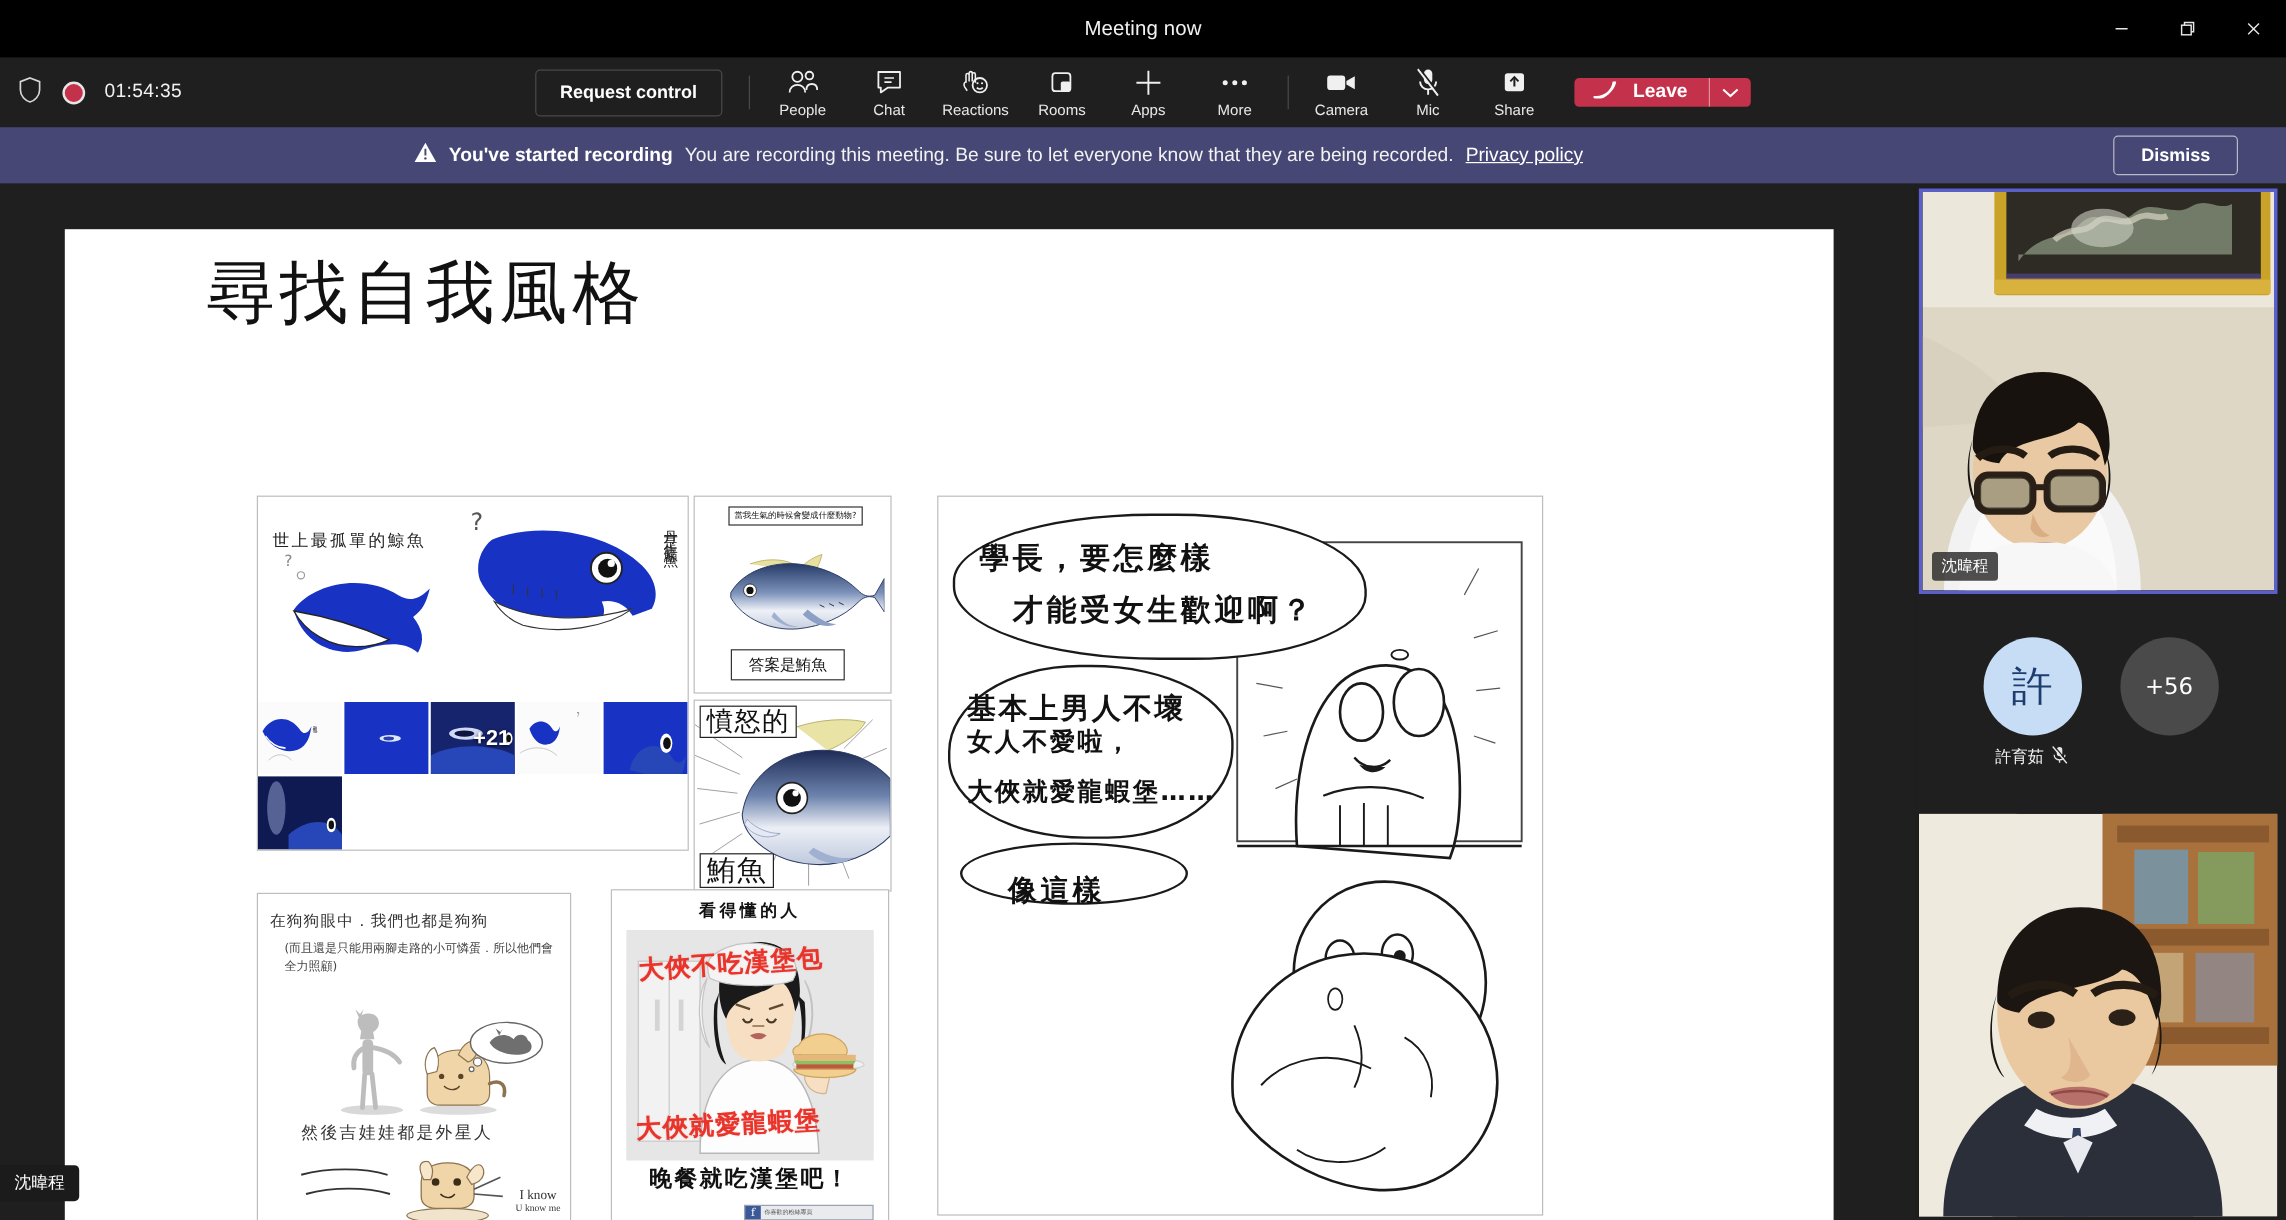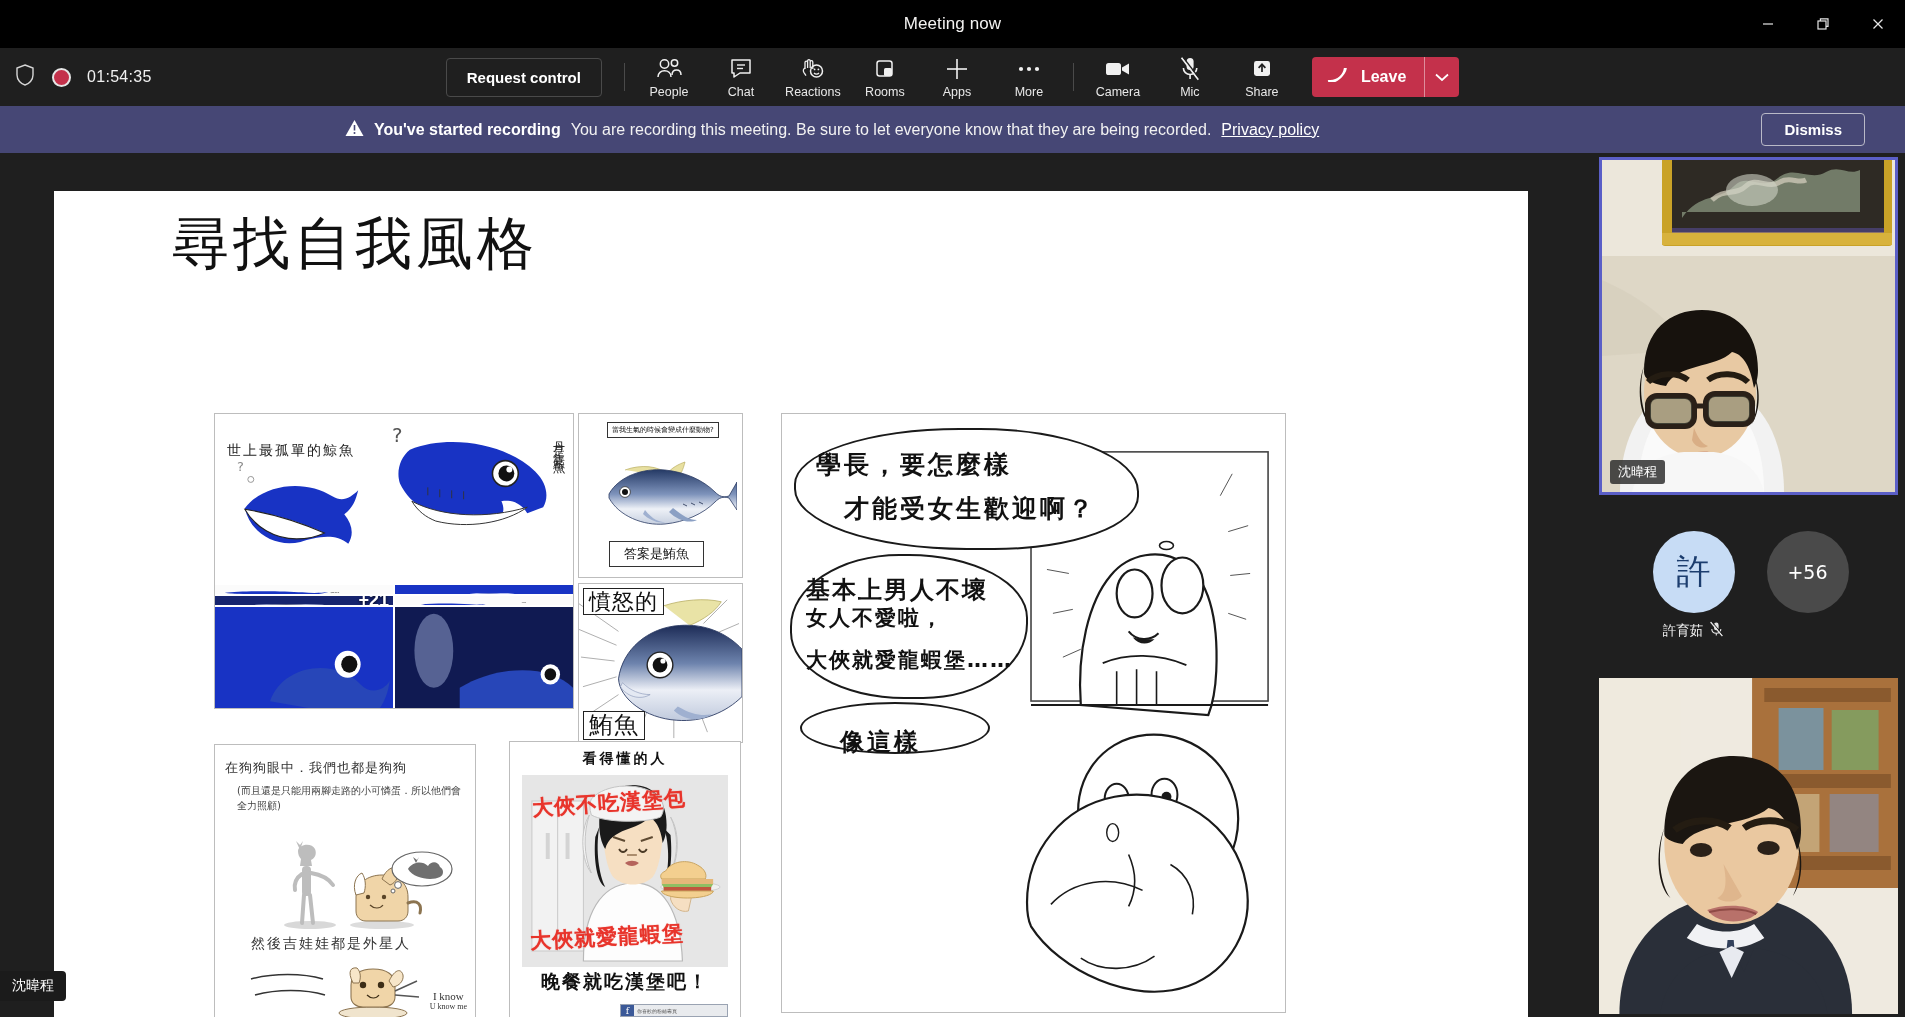--- a/index.html
+++ b/index.html
@@ -51,21 +51,21 @@
   .divider { width: 1px; height: 28px; background: #4a4a4a; margin: 0 8px; }
   .tbtn {
     width: 72px; height: 56px; display: flex; flex-direction: column;
     align-items: center; justify-content: center; gap: 3px; color: #f0f0f0;
   }
   .tbtn .ico { height: 26px; display: flex; align-items: center; justify-content: center; }
   .tbtn .lbl { font-size: 12.5px; color: #e8e8e8; white-space: nowrap; }
 
   .leave-wrap {
     display: flex; align-items: stretch; background: #c4314b; border-radius: 4px;
-    height: 40px; margin-left: 14px; overflow: hidden;
+    height: 24px; margin-left: 14px; overflow: hidden;
   }
   .leave-main {
     display: flex; align-items: center; gap: 9px; padding: 0 18px 0 14px;
     color: #fff; font-size: 16px; font-weight: bold;
   }
   .leave-sep { width: 1px; background: rgba(255,255,255,.45); }
   .leave-chev { display: flex; align-items: center; justify-content: center; width: 34px; color: #fff; }
 
   
   .banner {
@@ -106,21 +106,21 @@
     position: absolute; left: 12px; top: 28px; font-size: 14px; color: #222;
     font-family: "DejaVu Sans", sans-serif; letter-spacing: 2px; white-space: nowrap;
   }
   .whale-side {
     position: absolute; right: 6px; top: 18px; font-size: 12px; color: #222;
     writing-mode: vertical-rl; letter-spacing: 4px;
     font-family: "DejaVu Sans", sans-serif;
   }
   .whale-grid {
     position: absolute; left: 0; bottom: 0; width: 100%; height: 42%;
-    display: grid; grid-template-columns: 1fr 1fr; grid-template-rows: 1fr 1fr; gap: 2px;
+    display: grid; grid-template-columns: 1fr 1fr 1fr 1fr 1fr; grid-template-rows: 1fr 1fr; gap: 2px;
   }
   .wcell { position: relative; overflow: hidden; }
   .wcell.lite { background: #fbfbfb; }
   .wcell.blue { background: #1833c4; }
   .wcell.dark { background: #16246e; }
   .wcell.darker { background: #101a52; }
   .plus-overlay {
     position: absolute; right: 4px; top: 50%; transform: translateY(-50%);
     color: #fff; font-size: 18px; font-weight: bold; text-shadow: 0 1px 3px rgba(0,0,0,.8);
     z-index: 5;

